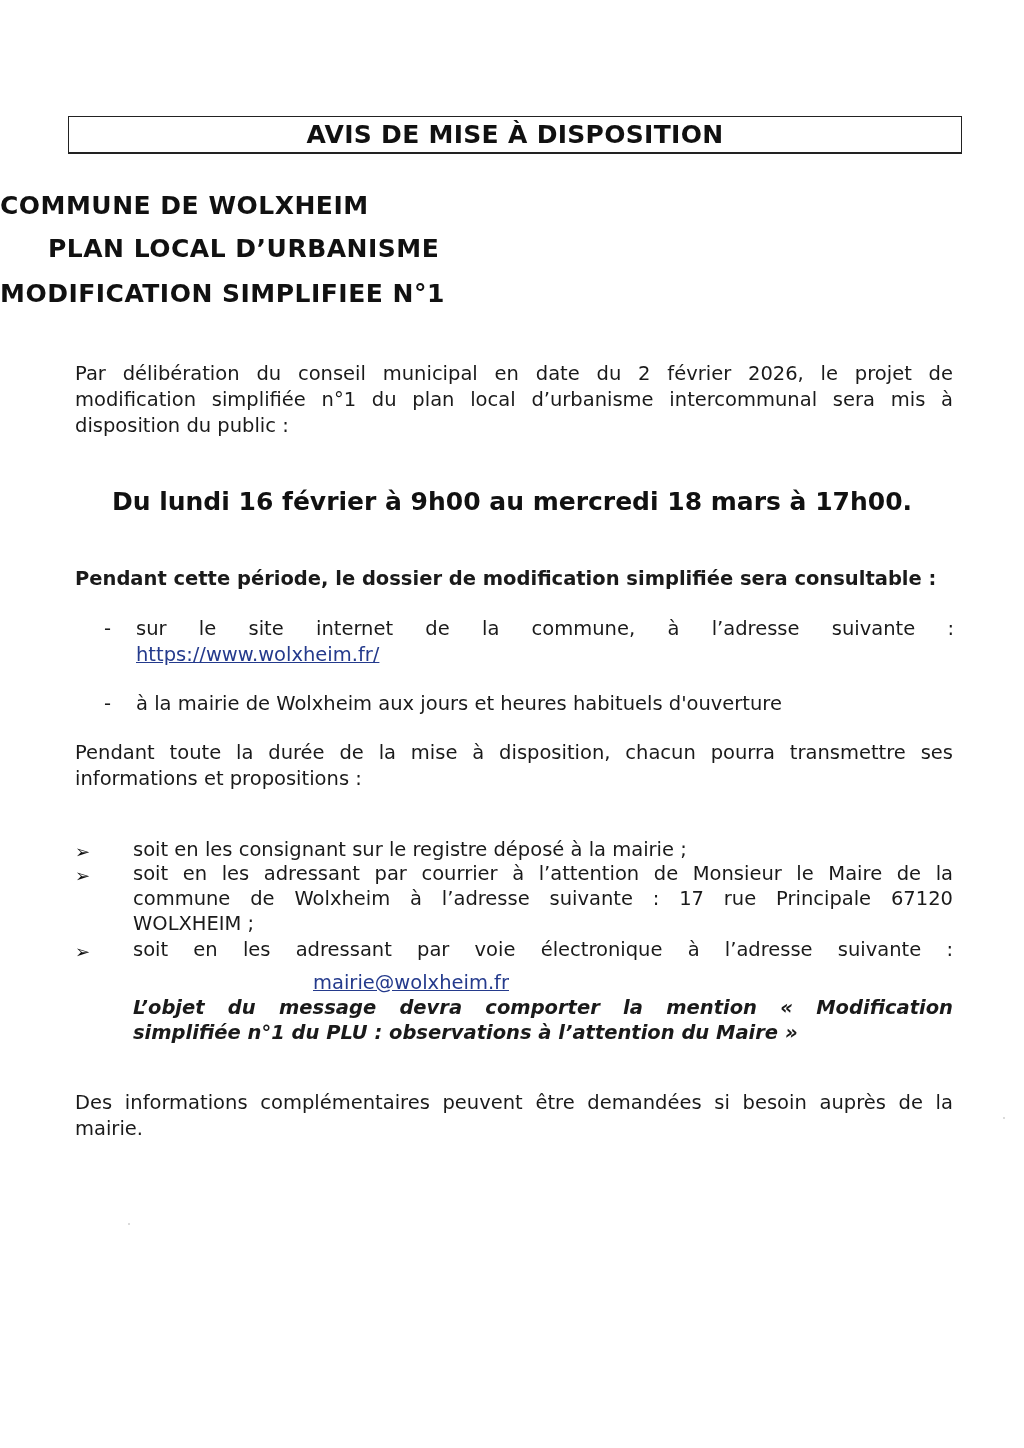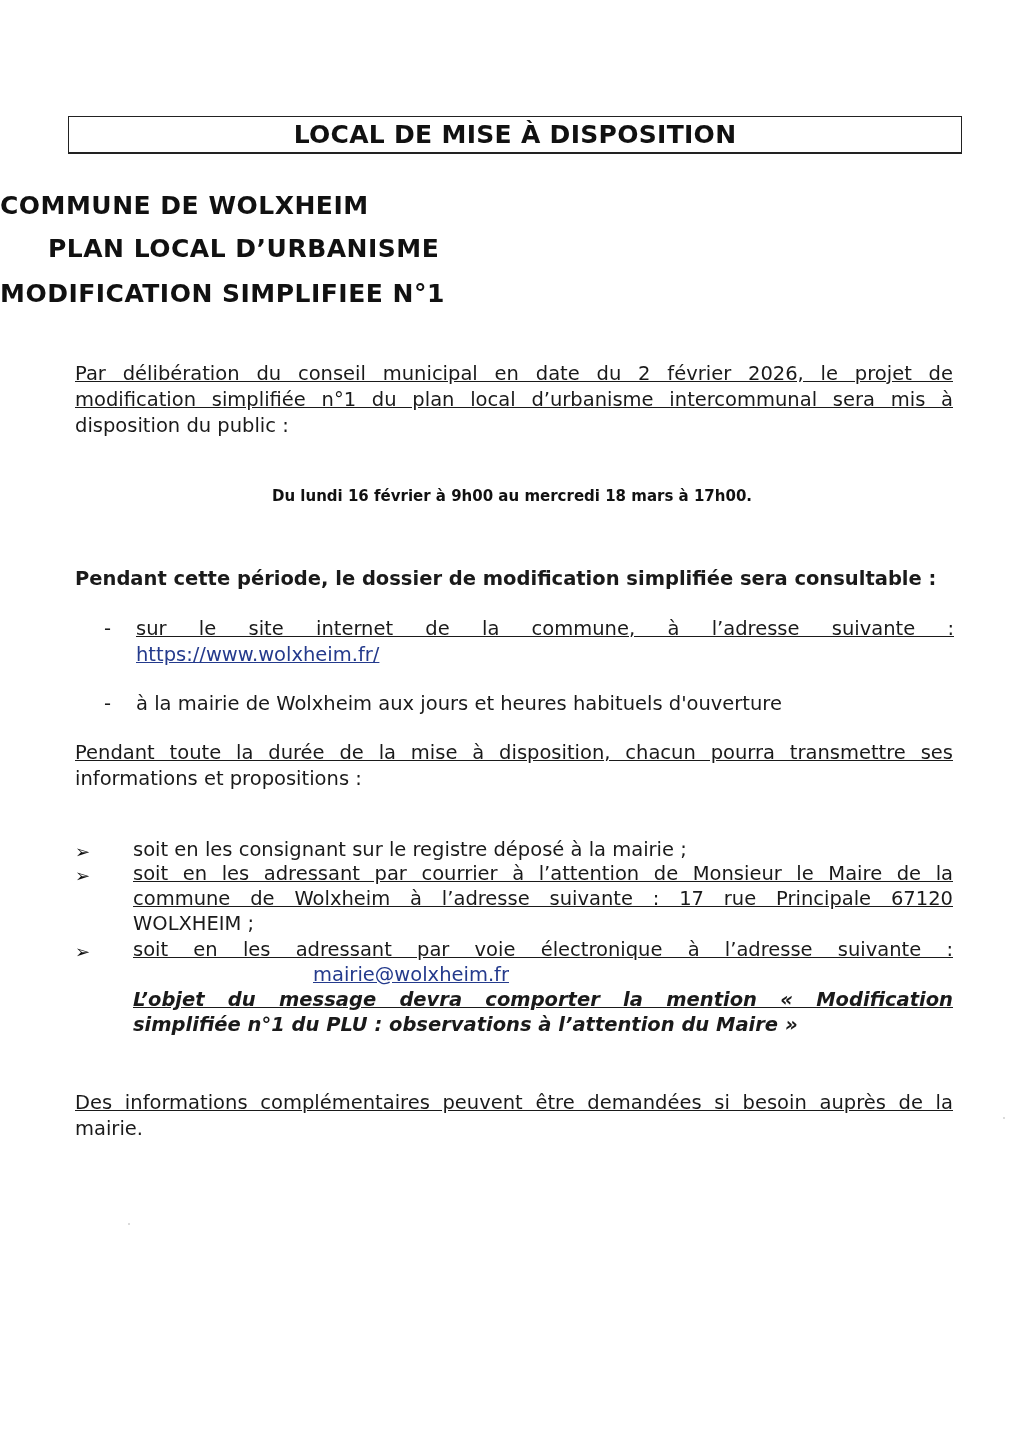--- a/index.html
+++ b/index.html
@@ -24,25 +24,25 @@
     font-weight: bold; font-size: 25px; color: #111; letter-spacing: 0.5px;
   }
   .h1 { top: 191px; }
   .h2 { top: 234px; padding-left: 48px; }
   .h3 { top: 279px; }
 
   .para {
     position: absolute; left: 75px; width: 878px;
     font-size: 19.5px; line-height: 26px; text-align: justify; color: #1a1a1a;
   }
-  .justify-line { text-align-last: justify; text-decoration: underline; }
+  .justify-line { text-align-last: justify; }
 
   .dates {
     position: absolute; left: 0; width: 1024px; top: 487px; text-align: center;
-    font-weight: bold; font-size: 15px; color: #111;
+    font-weight: bold; font-size: 25px; color: #111;
   }
 
   .dash-item { position: absolute; left: 104px; width: 850px; font-size: 19.5px; line-height: 26px; }
   .dash-item .dash { position: absolute; left: 0; top: 0; }
   .dash-item .content { position: absolute; left: 32px; right: 0; }
 
   .link { color: #243a8c; text-decoration: underline; }
 
   .arrow-item { position: absolute; left: 75px; width: 878px; font-size: 19.5px; line-height: 25px; }
   .arrow-item .arrow {
@@ -53,21 +53,21 @@
   .italic-bold { font-style: italic; font-weight: bold; }
 
   .scan-dot { position: absolute; width: 2px; height: 2px; background: #cfcfcf; border-radius: 1px; }
 </style>
 </head>
 <body>
 
 <div class="page">
 
   <div class="title-box">
-    <span>LOCAL DE MISE À DISPOSITION</span>
+    <span>AVIS DE MISE À DISPOSITION</span>
   </div>
 
   <div class="heading h1">COMMUNE DE WOLXHEIM</div>
   <div class="heading h2">PLAN LOCAL D’URBANISME</div>
   <div class="heading h3">MODIFICATION SIMPLIFIEE N°1</div>
 
   <div class="para" style="top:361px;">
     <div class="justify-line">Par délibération du conseil municipal en date du 2 février 2026, le projet de</div>
     <div class="justify-line">modification simplifiée n°1 du plan local d’urbanisme intercommunal sera mis à</div>
     <div>disposition du public :</div>
@@ -106,21 +106,21 @@
       <div class="justify-line">soit en les adressant par courrier à l’attention de Monsieur le Maire de la</div>
       <div class="justify-line">commune de Wolxheim à l’adresse suivante : 17 rue Principale 67120</div>
       <div>WOLXHEIM ;</div>
     </div>
   </div>
 
   <div class="arrow-item" style="top:937px;">
     <span class="arrow">➢</span>
     <div class="content">
       <div class="justify-line">soit en les adressant par voie électronique à l’adresse suivante :</div>
-      <div style="padding-left:180px;">
+      <div style="padding-left:180px;margin-top:8px;">
         <a class="link" href="#">mairie@wolxheim.fr</a>
       </div>
       <div class="italic-bold justify-line">L’objet du message devra comporter la mention « Modification</div>
       <div class="italic-bold">simplifiée n°1 du PLU : observations à l’attention du Maire »</div>
     </div>
   </div>
 
   <div class="para" style="top:1090px;">
     <div class="justify-line">Des informations complémentaires peuvent être demandées si besoin auprès de la</div>
     <div>mairie.</div>

